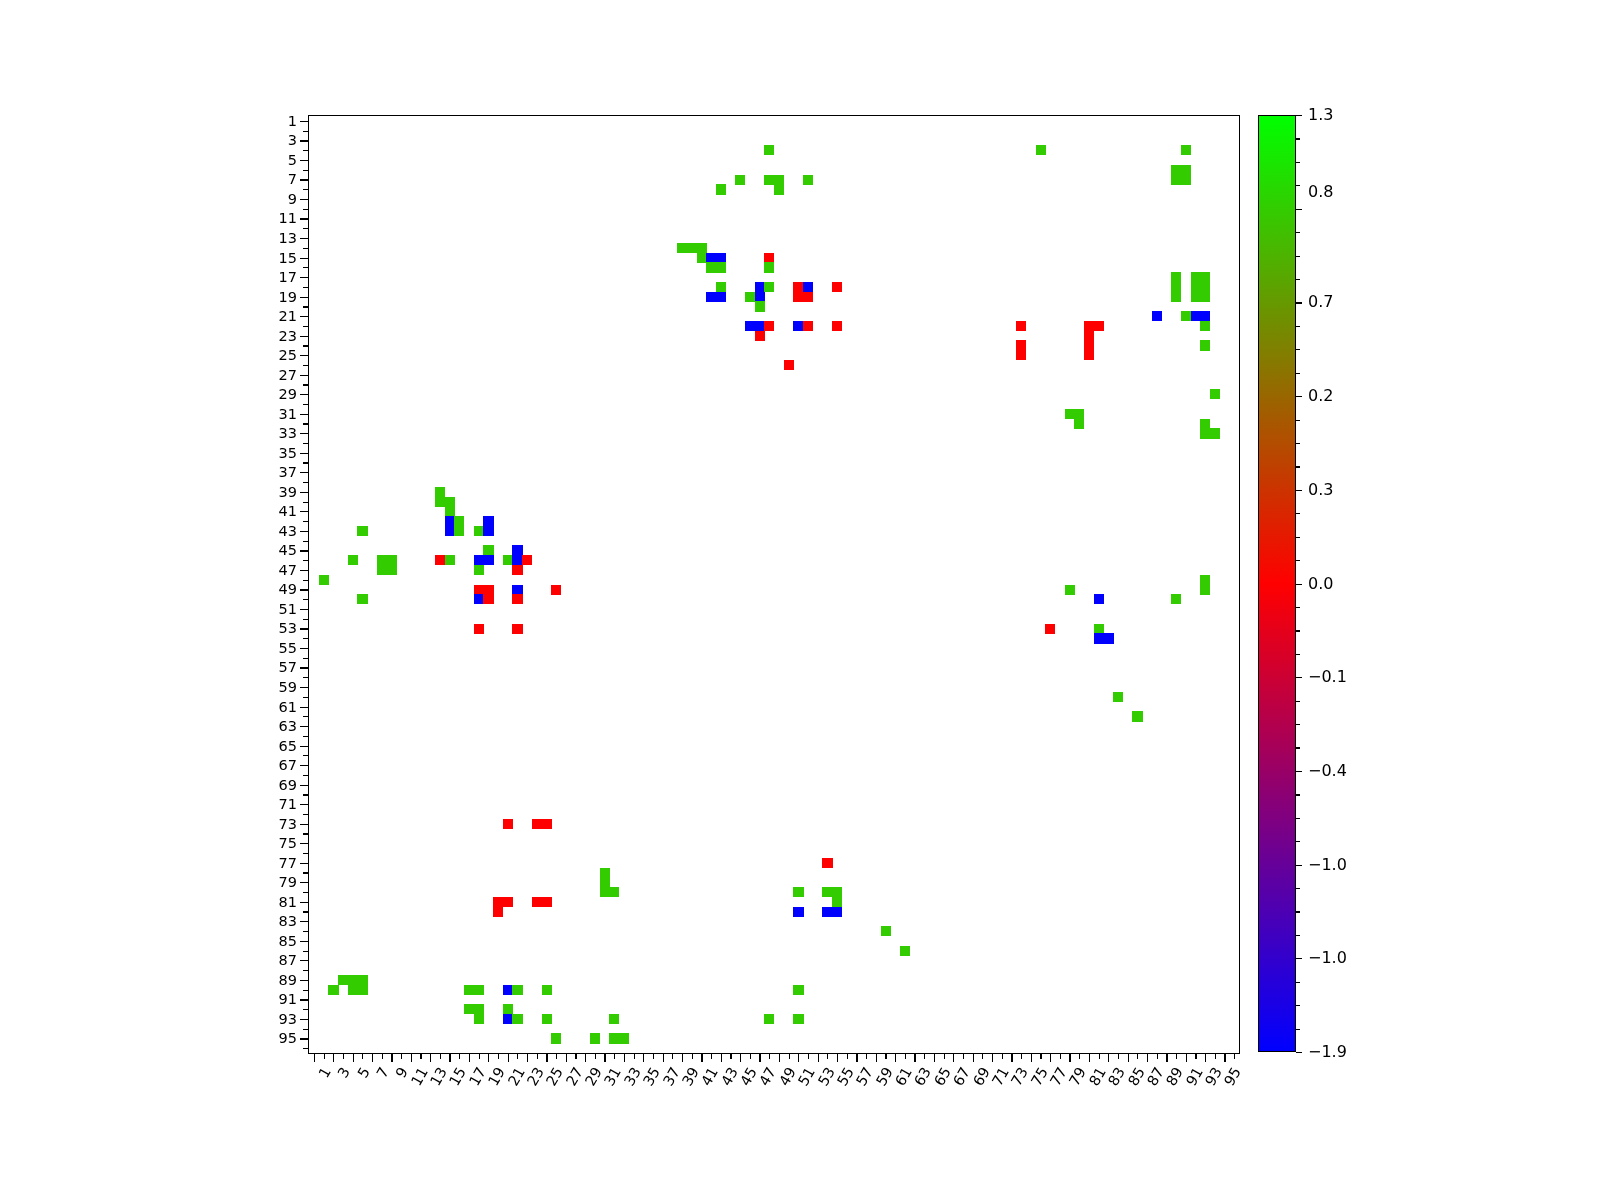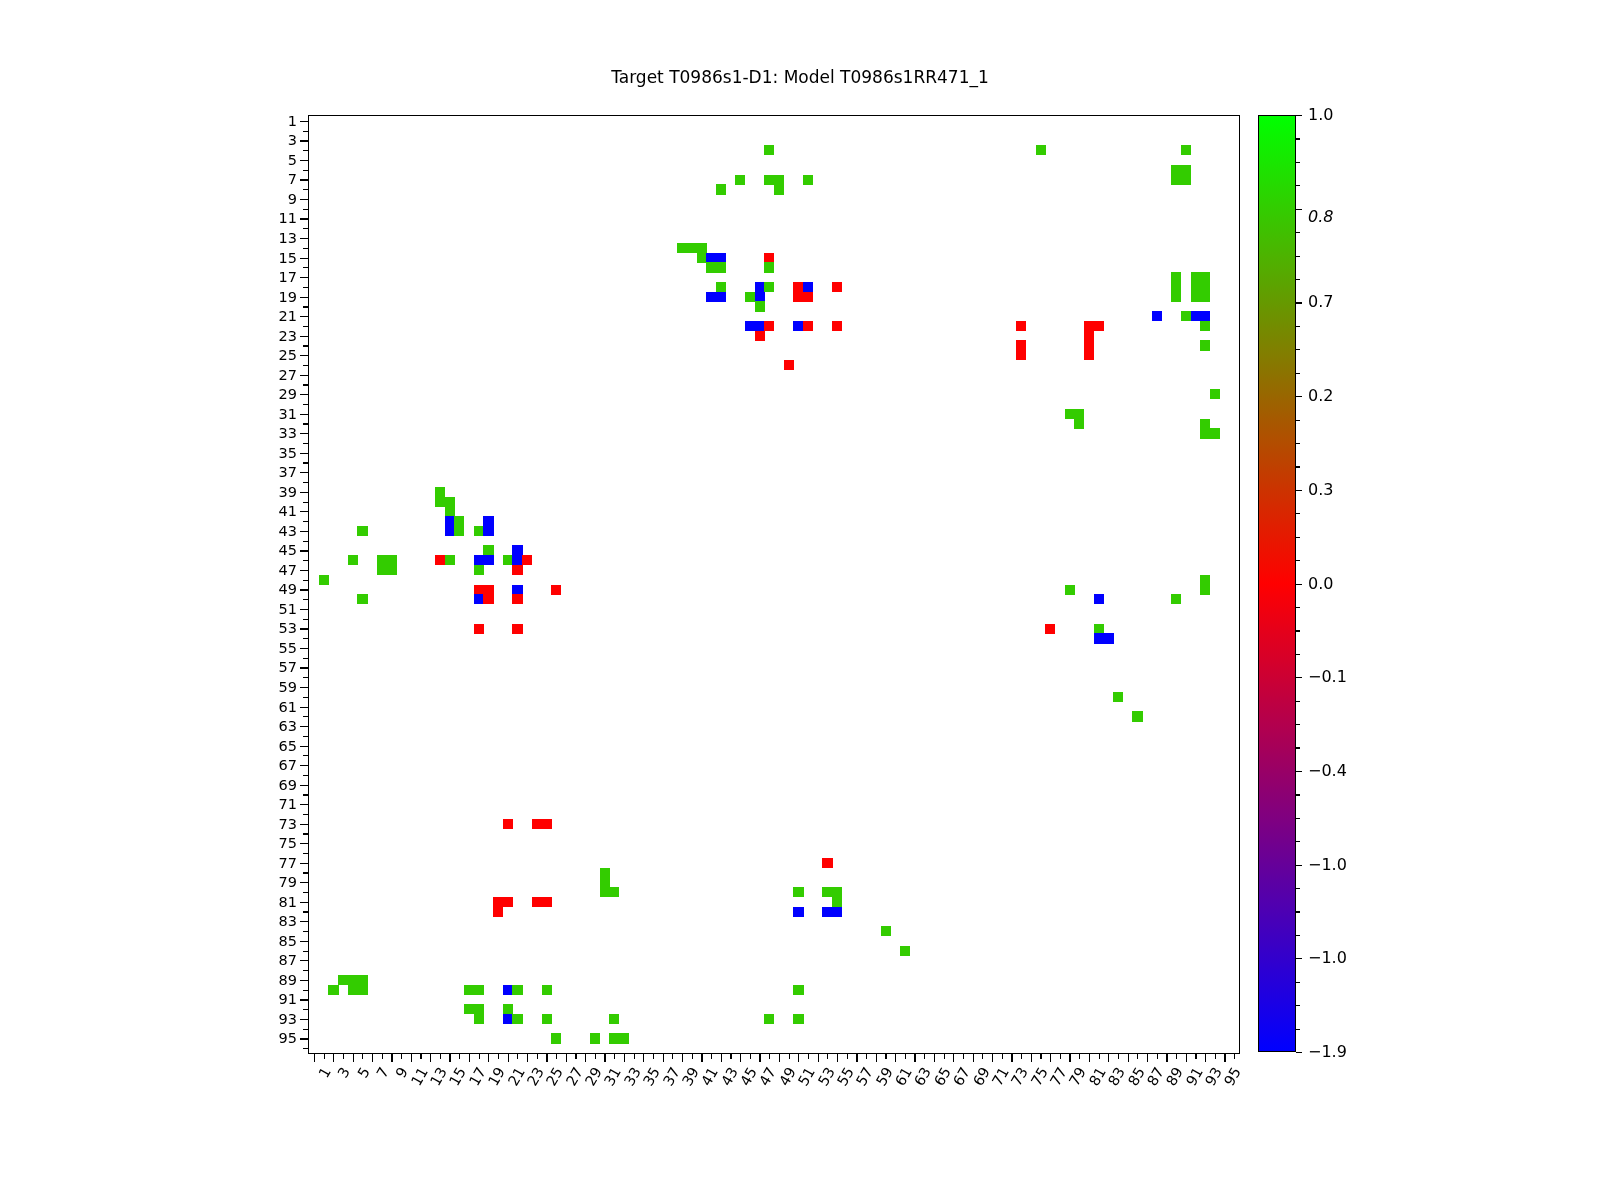--- a/index.html
+++ b/index.html
@@ -140,24 +140,20 @@
     transform: translateY(-50%);
     white-space: nowrap;
     color: #000;
   }
 </style>
 </head>
 <body>
 
 <div id="figure">
 
-  <div class="suptitle">
-    <span class="l1">Target T0986s1-D1: Model T0986s1RR471_1</span>
-    <span class="l2">Correctness of predicted L-range contacts on L1 list (p&gt;0)</span>
-  </div>
 
 
   <div id="plot-frame">
     <div id="cells">
         <div class="cell" style="left: 455.312px; top: 29.2812px; width: 10.1375px; height: 10.2104px; background: rgb(51, 204, 0);"></div>
         <div class="cell" style="left: 726.562px; top: 29.2812px; width: 10.1375px; height: 10.2104px; background: rgb(51, 204, 0);"></div>
         <div class="cell" style="left: 871.875px; top: 29.2812px; width: 10.1375px; height: 10.2104px; background: rgb(51, 204, 0);"></div>
         <div class="cell" style="left: 862.188px; top: 48.8021px; width: 10.1375px; height: 10.2104px; background: rgb(51, 204, 0);"></div>
         <div class="cell" style="left: 871.875px; top: 48.8021px; width: 10.1375px; height: 10.2104px; background: rgb(51, 204, 0);"></div>
         <div class="cell" style="left: 862.188px; top: 58.5625px; width: 10.1375px; height: 10.2104px; background: rgb(51, 204, 0);"></div>
@@ -660,23 +656,23 @@
         <div class="cb-tick minor" style="top: 187.4px;"></div>
         <div class="cb-tick minor" style="top: 163.975px;"></div>
         <div class="cb-tick minor" style="top: 140.55px;"></div>
         <div class="cb-tick minor" style="top: 117.125px;"></div>
         <div class="cb-tick minor" style="top: 93.7px;"></div>
         <div class="cb-tick minor" style="top: 70.275px;"></div>
         <div class="cb-tick minor" style="top: 46.85px;"></div>
         <div class="cb-tick minor" style="top: 23.425px;"></div>
         <div class="cb-tick minor" style="top: -3.12084e-13px;"></div>
         <div class="cb-tick" style="top: 0px;"></div>
-        <div class="cb-label" style="top: 0px;">1.0</div>
+        <div class="cb-label" style="top: 0px;">1.3</div>
         <div class="cb-tick" style="top: 93.7px;"></div>
-        <div class="cb-label" style="top: 102px; font-style: italic;">0.8</div>
+        <div class="cb-label" style="top: 77px;">0.8</div>
         <div class="cb-tick" style="top: 187.4px;"></div>
         <div class="cb-label" style="top: 187.4px;">0.7</div>
         <div class="cb-tick" style="top: 281.1px;"></div>
         <div class="cb-label" style="top: 281.1px;">0.2</div>
         <div class="cb-tick" style="top: 374.8px;"></div>
         <div class="cb-label" style="top: 374.8px;">0.3</div>
         <div class="cb-tick" style="top: 468.5px;"></div>
         <div class="cb-label" style="top: 468.5px;">0.0</div>
         <div class="cb-tick" style="top: 562.2px;"></div>
         <div class="cb-label" style="top: 562.2px;">−0.1</div>

